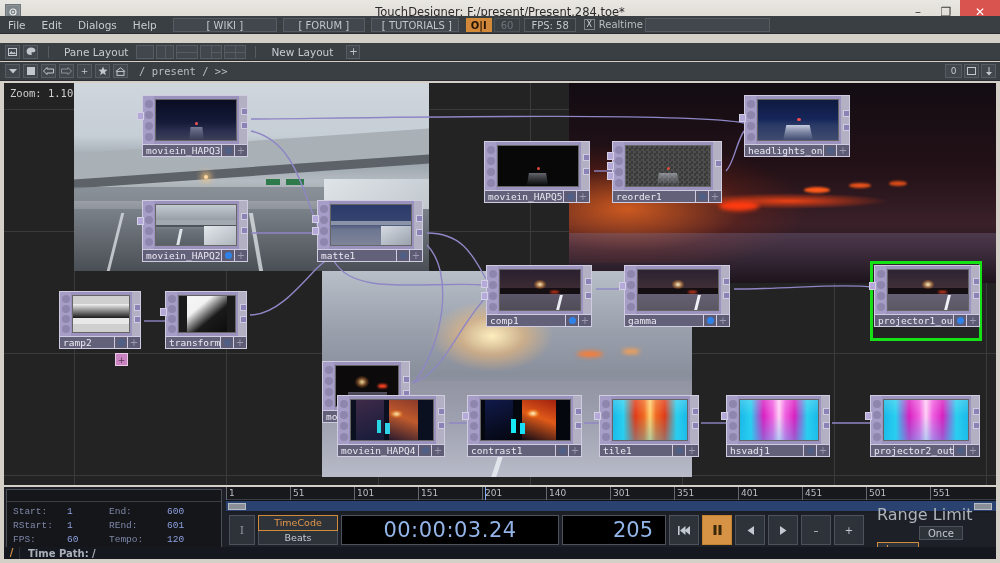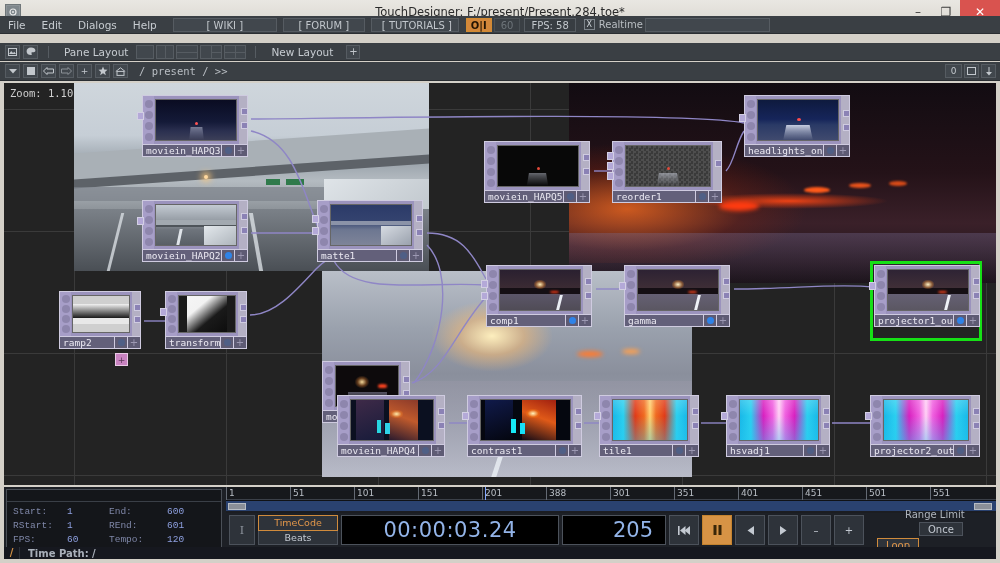--- a/index.html
+++ b/index.html
@@ -124,21 +124,21 @@
   .tc-off{background:#2e333a;color:#c3c9d1;border-top:none!important;}
   .bigtime{width:218px;height:30px;background:#000;border:1px solid #4c525b;box-sizing:border-box;
     display:flex;align-items:center;justify-content:center;color:#93b4e8;
     font-family:"DejaVu Sans",sans-serif;font-size:21px;letter-spacing:.5px;}
   .frame{width:104px;height:30px;background:#000;border:1px solid #4c525b;box-sizing:border-box;
     display:flex;align-items:center;justify-content:flex-end;padding-right:12px;color:#93b4e8;
     font-family:"DejaVu Sans",sans-serif;font-size:21px;}
   .sqbtn{width:30px;height:30px;}
   .sqbtn.play{background:#d79345;border-color:#c4832f;color:#3a2608;}
   .rangelimit{margin-left:10px;display:flex;flex-direction:column;justify-content:center;height:30px;}
-  .rl-label{font-size:10px;color:#aeb4bc;margin-bottom:2px;margin-left:28px;}
+  .rl-label{font-size:16px;color:#aeb4bc;margin-bottom:2px;}
   .rl-btns{display:flex;}
   .rl-btns div{height:14px;line-height:13px;padding:0 8px;font-size:10px;border:1px solid #4c525b;
     background:#2e333a;color:#c3c9d1;box-sizing:border-box;}
   .rl-btns .act{background:#2e333a;color:#e2974a;border-color:#d08b3c;margin-top:16px;}
   .timepath{position:absolute;left:0;top:60px;width:992px;height:12px;background:#16181f;
     display:flex;align-items:center;font-size:10px;color:#8e95a0;}
   .tp-slash{width:16px;text-align:center;color:#d79345;font-weight:bold;
     border-right:1px solid #2c3038;height:12px;line-height:12px;box-sizing:border-box;}
   .tp-text{padding-left:8px;font-weight:bold;color:#a9b0ba;}
 </style>
@@ -846,21 +846,21 @@
       </div>
     </div>
 
     <div class="rulerwrap">
       <div class="ruler">
         <div class="rtick" style="left:0">1</div>
         <div class="rtick" style="left:64px">51</div>
         <div class="rtick" style="left:128px">101</div>
         <div class="rtick" style="left:192px">151</div>
         <div class="rtick" style="left:256px">201</div>
-        <div class="rtick" style="left:320px">388</div>
+        <div class="rtick" style="left:320px">140</div>
         <div class="rtick" style="left:384px">301</div>
         <div class="rtick" style="left:448px">351</div>
         <div class="rtick" style="left:512px">401</div>
         <div class="rtick" style="left:576px">451</div>
         <div class="rtick" style="left:640px">501</div>
         <div class="rtick" style="left:704px">551</div>
         <div style="position:absolute;left:259px;top:0;width:1px;height:13px;background:#7fa5ff;"></div>
       </div>
       <div class="rangebar">
         <div class="rangehandle" style="left:2px"></div>

